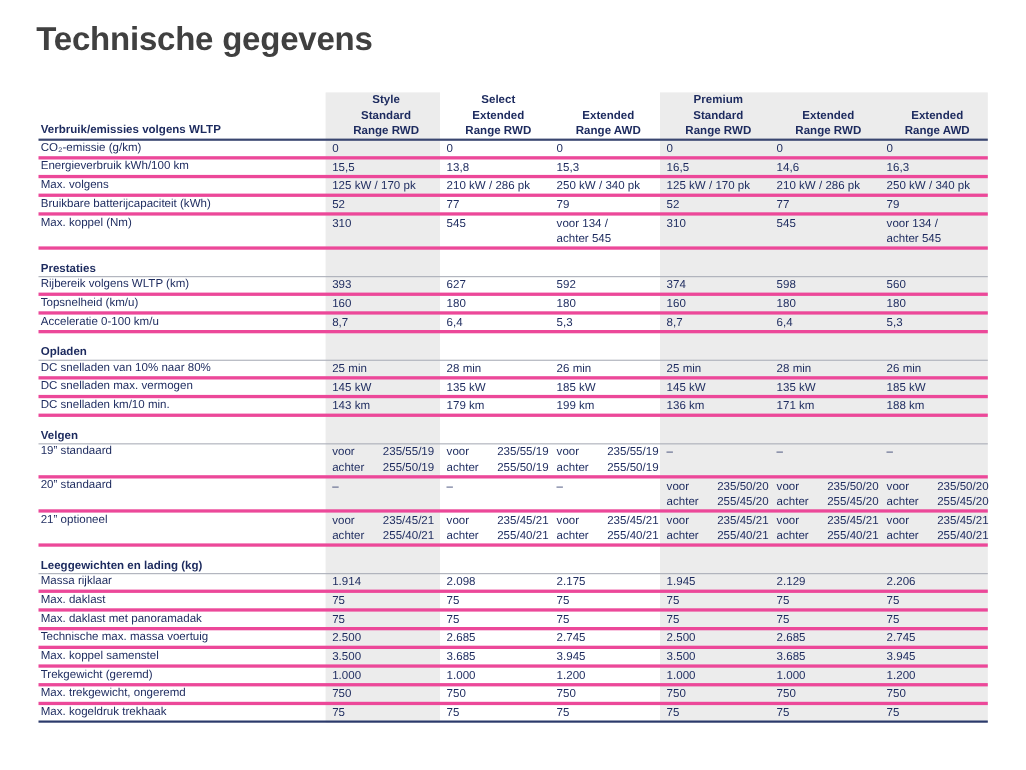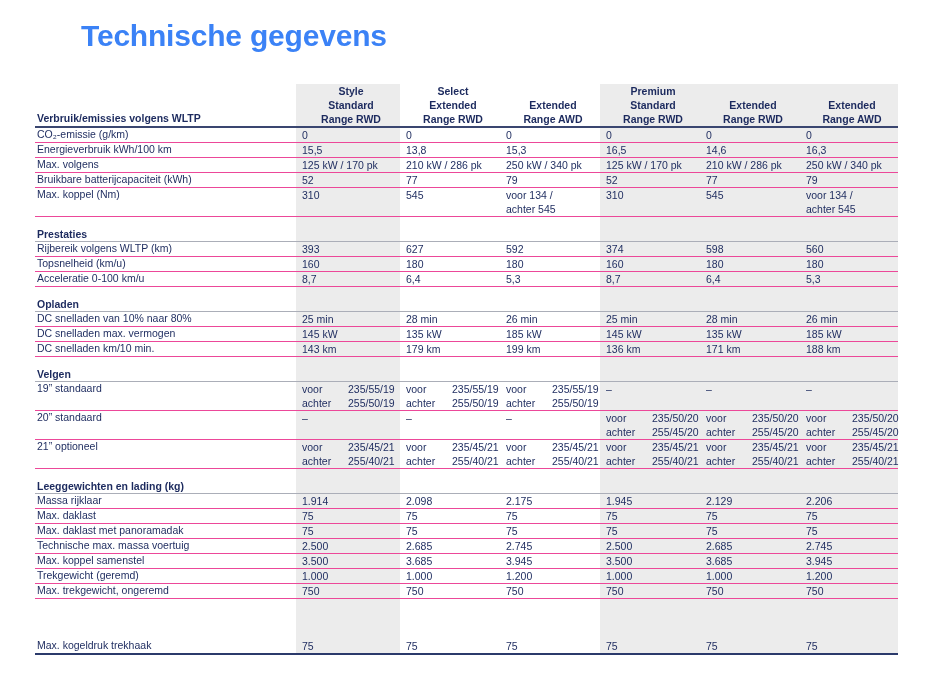--- a/index.html
+++ b/index.html
@@ -5,44 +5,43 @@
   * { margin: 0; padding: 0; box-sizing: border-box; }
   html, body { background: #ffffff; }
   body {
     width: 933px; height: 700px;
     font-family: "Liberation Sans", "DejaVu Sans", sans-serif;
   }
   .page { position: relative; width: 933px; height: 700px; background: #ffffff; overflow: hidden; }
   .title {
     position: absolute; left: 33px; top: 19px;
     font-size: 30px; font-weight: bold; letter-spacing: -0.2px;
-    color: #3b82f6;
-    margin-left: 48px;
+    color: #404040;
   }
   .spec-table { position: absolute; left: 35px; top: 84px; width: 863px; color: #1C2A5E; }
   .band { position: absolute; top: 0; bottom: 0; background: #ECECEC; z-index: 0; }
   .band-style   { left: 261px; width: 104px; }
   .band-premium { left: 565px; width: 298px; }
   #table-content { position: relative; z-index: 1; }
   .trow { display: grid; grid-template-columns: 261px 104px 100px 100px 100px 100px 98px; }
   .thead { border-bottom: 2px solid #3A4670; align-items: end; }
   .hline { height: 14px; line-height: 14px; font-size: 10.5px; font-weight: bold; text-align: center; }
   .header-label { font-weight: bold; font-size: 10.5px; line-height: 14px; align-self: end; padding-bottom: 1px; }
   .col-head { padding-left: 6px; }
-  .drow { border-bottom: 1px solid #ec4899; font-size: 10.5px; }
+  .drow { border-bottom: 3px solid #ec4899; font-size: 10.5px; }
   .vline { line-height: 14px; white-space: nowrap; }
   .label-cell { padding-left: 2px; }
   .val-cell { padding-left: 6px; }
   .va-label { display: inline-block; width: 46px; }
   .section-title {
     margin-top: 10px; padding-left: 2px;
     font-weight: bold; font-size: 10.5px; line-height: 14px;
     border-bottom: 1px solid #ABAEB8;
   }
-  .section:last-child .drow:last-child { border-bottom: 2px solid #2B3A6B; margin-top: 40px; }
+  .section:last-child .drow:last-child { border-bottom: 2px solid #2B3A6B; }
 </style>
 </head>
 <body>
 
 <div class="page">
   <h1 class="title">Technische gegevens</h1>
   <div class="spec-table">
     <div class="band band-style"></div>
     <div class="band band-premium"></div>
     <div id="table-content">

